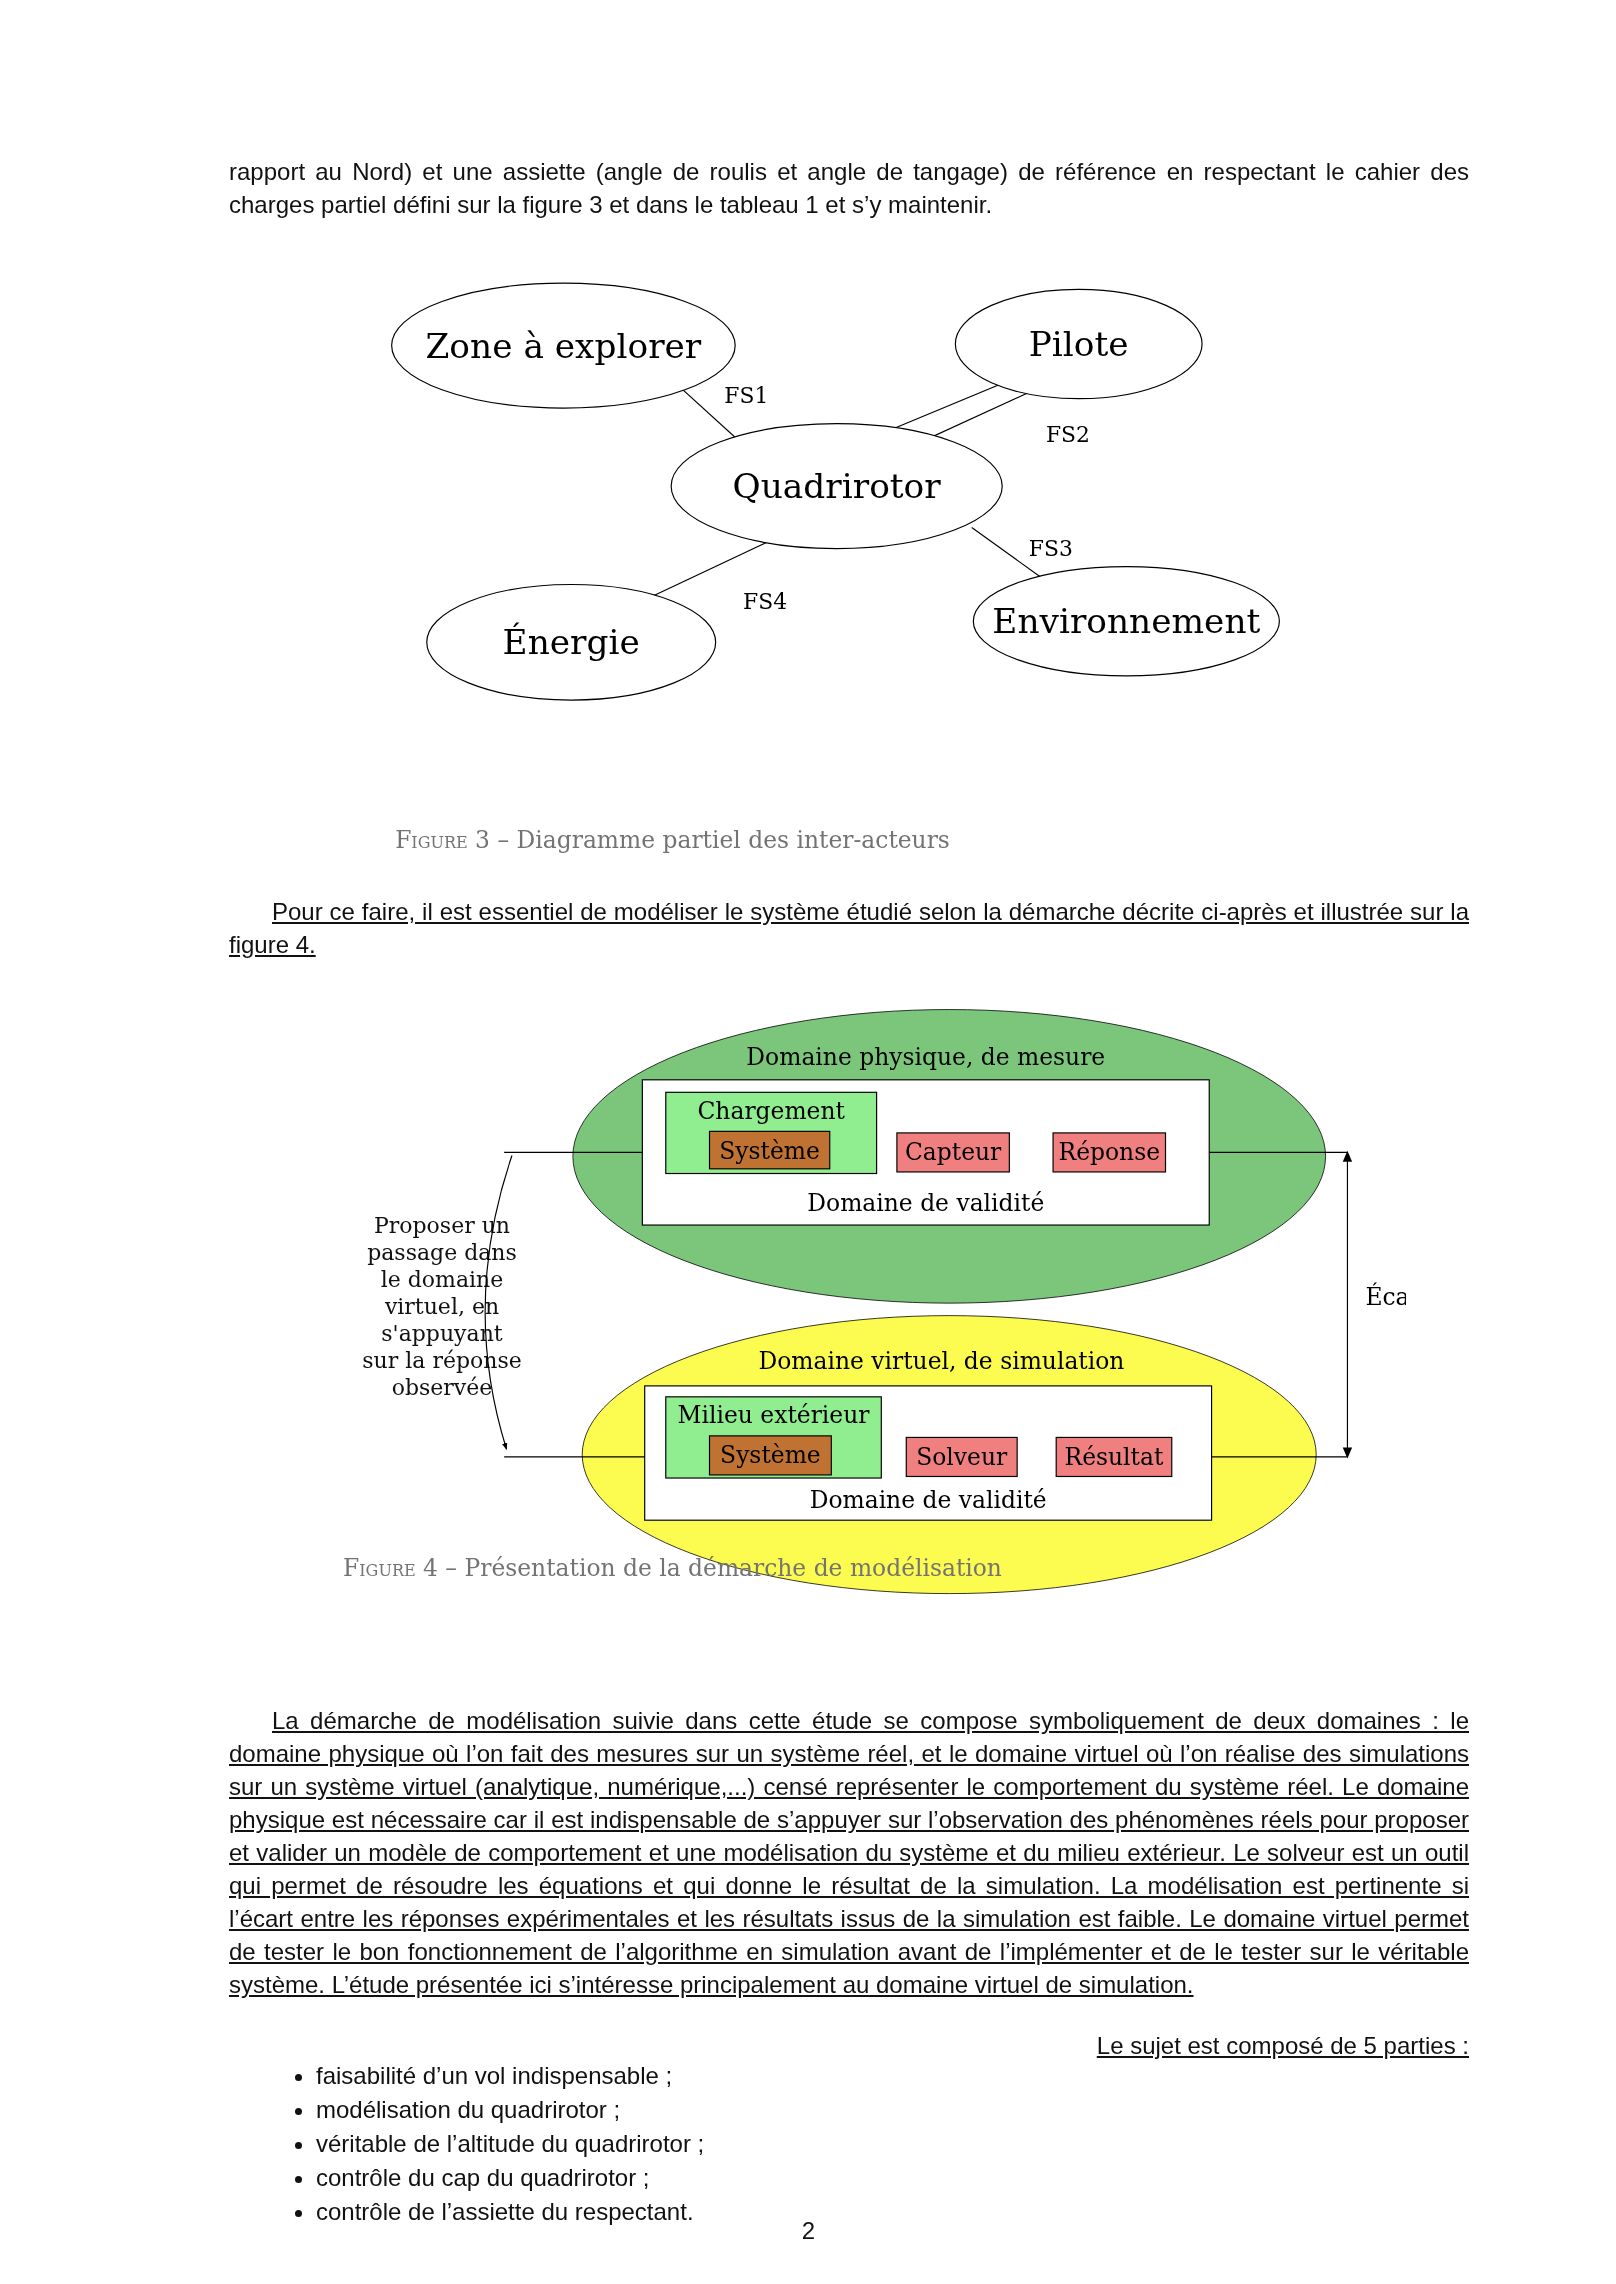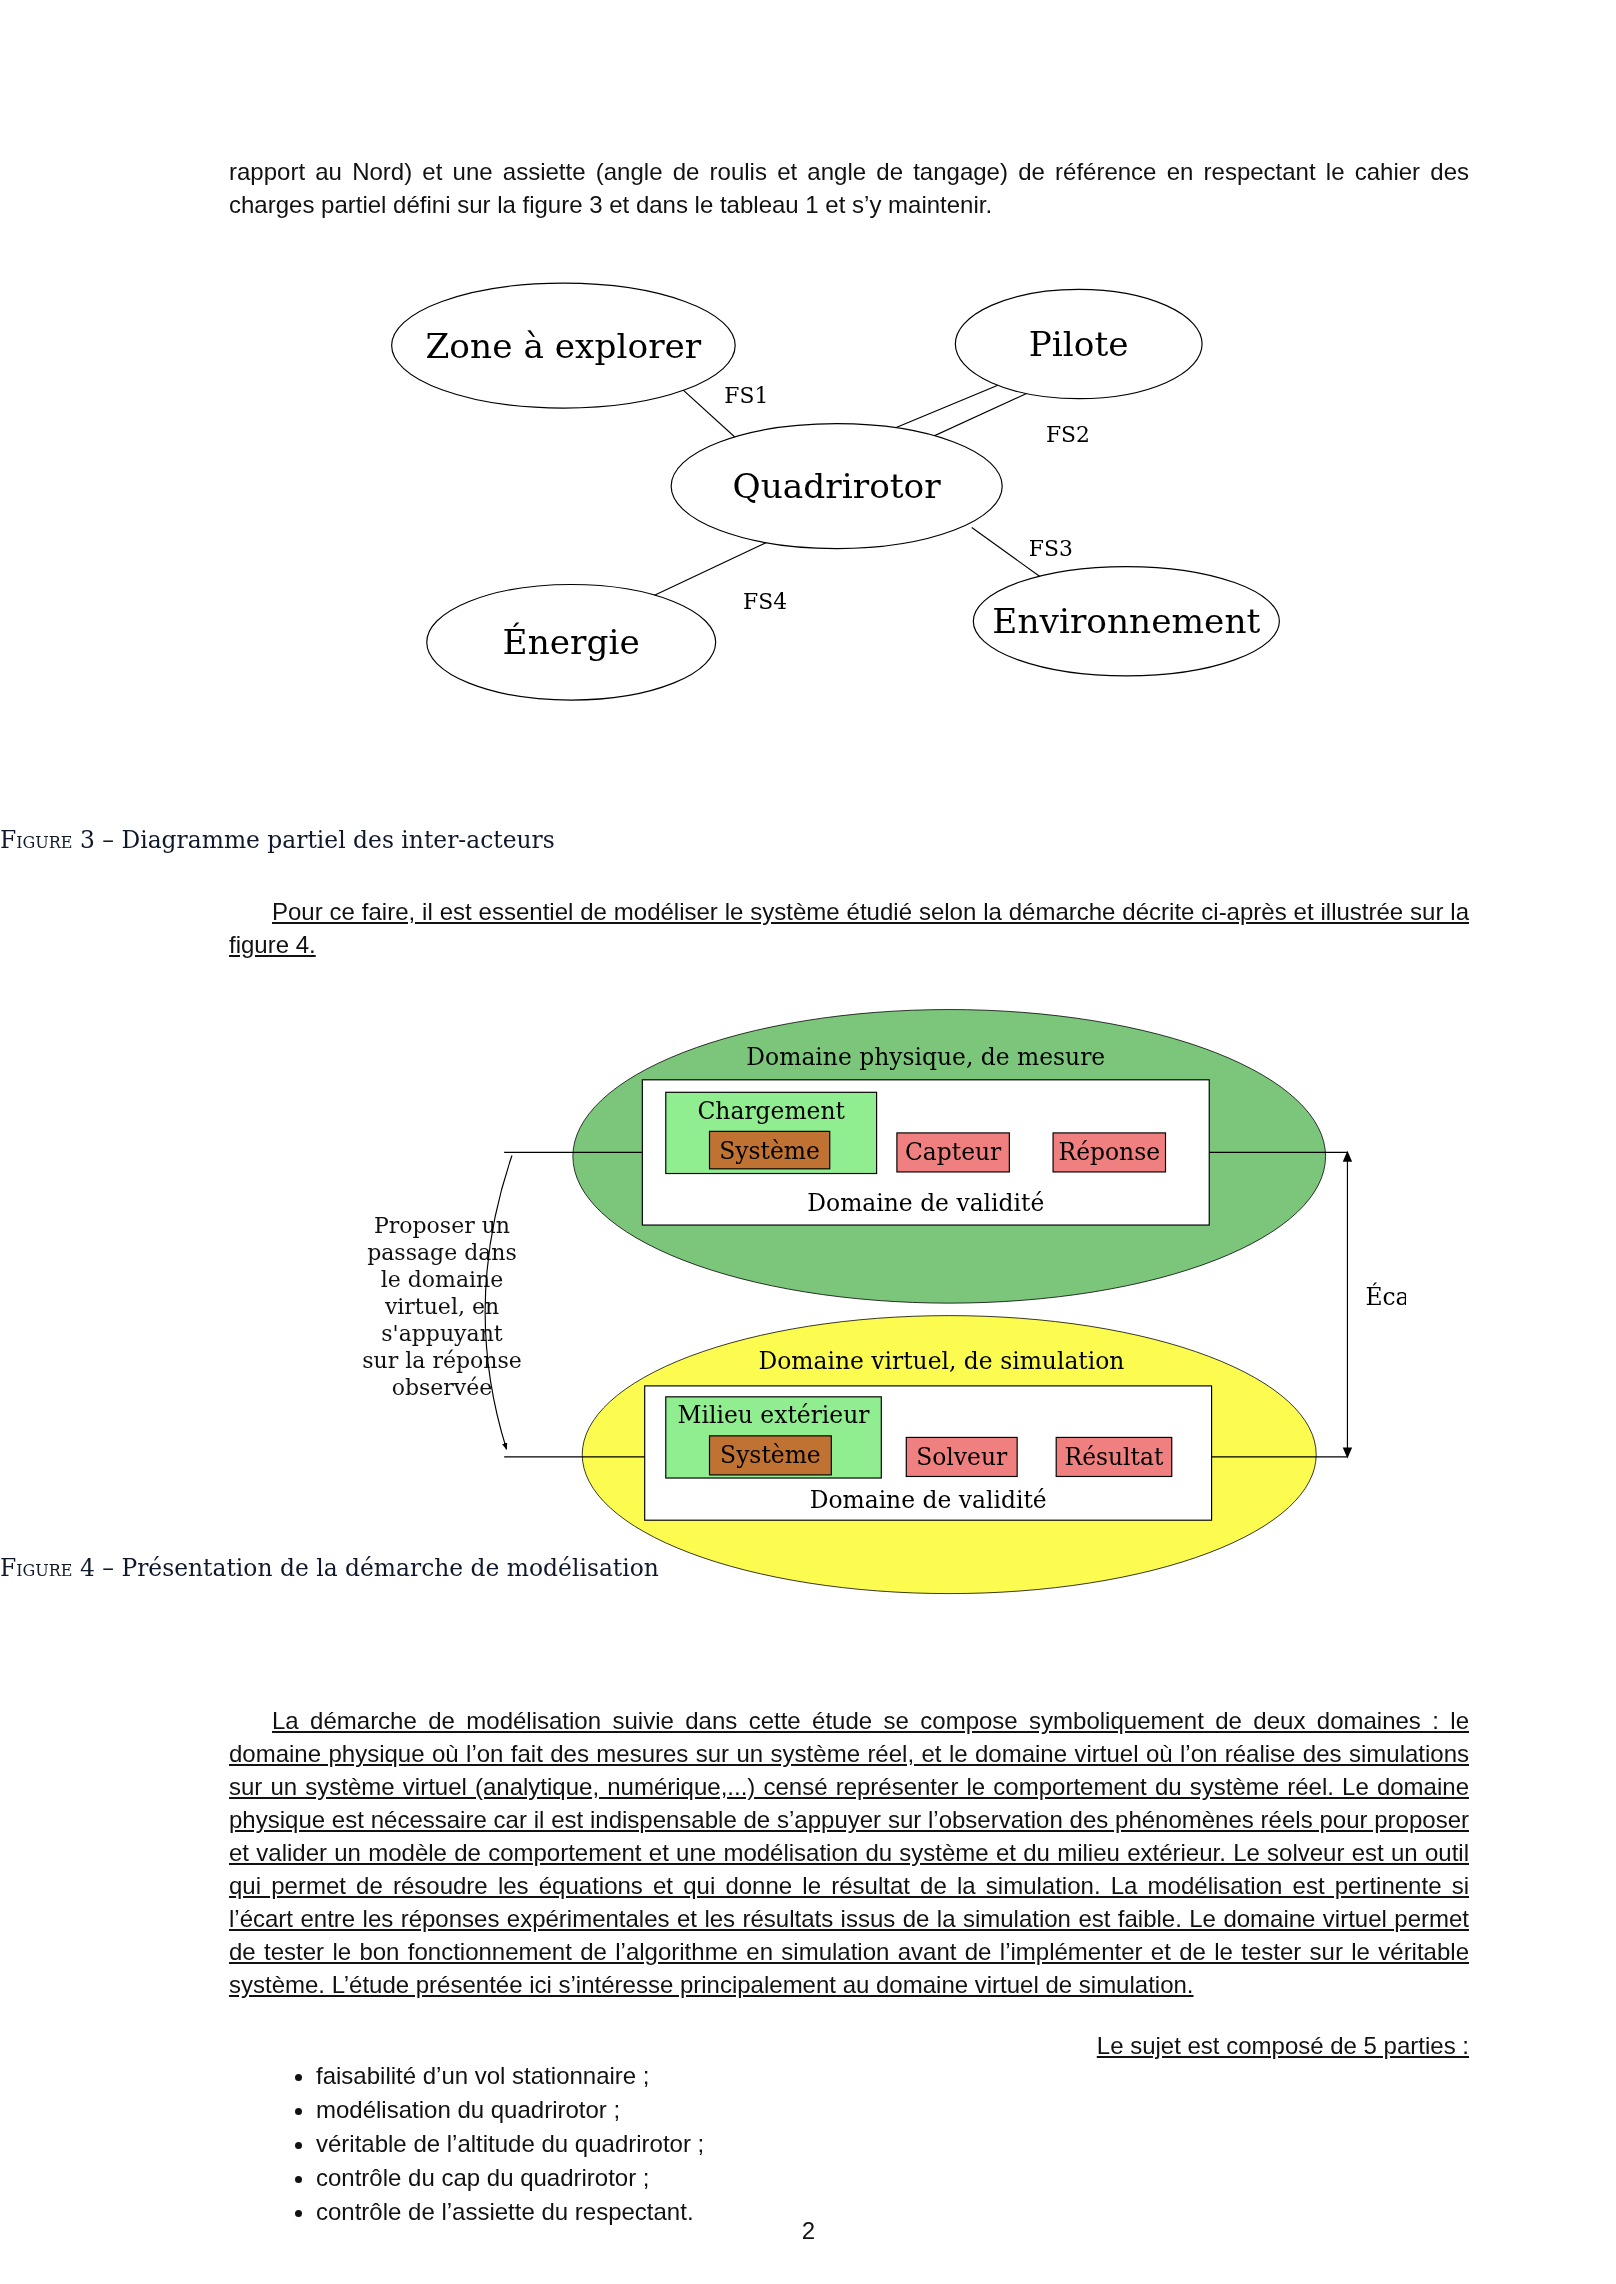--- a/index.html
+++ b/index.html
@@ -7,22 +7,22 @@
   body {
     width:1617px; height:2284px; position:relative; overflow:hidden;
     font-family:"Liberation Sans", sans-serif; color:#111;
   }
   .page-text {
     position:absolute; left:229px; width:1240px;
     font-size:24px; line-height:33px; text-align:justify;
   }
   .indent { text-indent:43px;text-decoration:underline; }
   .caption {
-    position:absolute; left:0; width:1345px; 
-    font-family:"DejaVu Serif", serif; font-size:23.4px; color:#0f172a;
+    position:absolute; left:0; width:1345px; text-align:center;
+    font-family:"DejaVu Serif", serif; font-size:23.4px; color:#737373;
   }
   .caption .sc { font-variant:small-caps; }
   .fig { position:absolute; }
   .fig text { font-family:"DejaVu Serif", serif; fill:#000; }
   .fig line, .fig path.link { stroke:#000; stroke-width:1.5; fill:none; }
   .fig3 ellipse { fill:#ffffff; stroke:#000; stroke-width:1.5; }
   .node-label { font-size:44px; text-anchor:middle; dominant-baseline:central; }
   .fs-label { font-size:28px; }
   .fig4 ellipse { stroke:#000; stroke-width:1; }
   .fig4 rect { stroke:#000; stroke-width:1.5; }
@@ -152,21 +152,21 @@
 <div class="caption" style="top:1554px;">
   <span class="sc">Figure 4</span>
   <span>– Présentation de la démarche de modélisation</span>
 </div>
 
 <p class="page-text indent" style="top:1704px;">La démarche de modélisation suivie dans cette étude se compose symboliquement de deux domaines : le domaine physique où l’on fait des mesures sur un système réel, et le domaine virtuel où l’on réalise des simulations sur un système virtuel (analytique, numérique,...) censé représenter le comportement du système réel. Le domaine physique est nécessaire car il est indispensable de s’appuyer sur l’observation des phénomènes réels pour proposer et valider un modèle de comportement et une modélisation du système et du milieu extérieur. Le solveur est un outil qui permet de résoudre les équations et qui donne le résultat de la simulation. La modélisation est pertinente si l’écart entre les réponses expérimentales et les résultats issus de la simulation est faible. Le domaine virtuel permet de tester le bon fonctionnement de l’algorithme en simulation avant de l’implémenter et de le tester sur le véritable système. L’étude présentée ici s’intéresse principalement au domaine virtuel de simulation.</p>
 
 <p class="page-text indent" style="top:2029px; text-align:right;">Le sujet est composé de 5 parties :</p>
 
 <ul id="parts-list">
-  <li>faisabilité d’un vol stationnaire ;</li>
+  <li>faisabilité d’un vol indispensable ;</li>
   <li>modélisation du quadrirotor ;</li>
   <li>véritable de l’altitude du quadrirotor ;</li>
   <li>contrôle du cap du quadrirotor ;</li>
   <li>contrôle de l’assiette du respectant.</li>
 </ul>
 
 <div class="pageno">2</div>
 
 
 </body></html>

